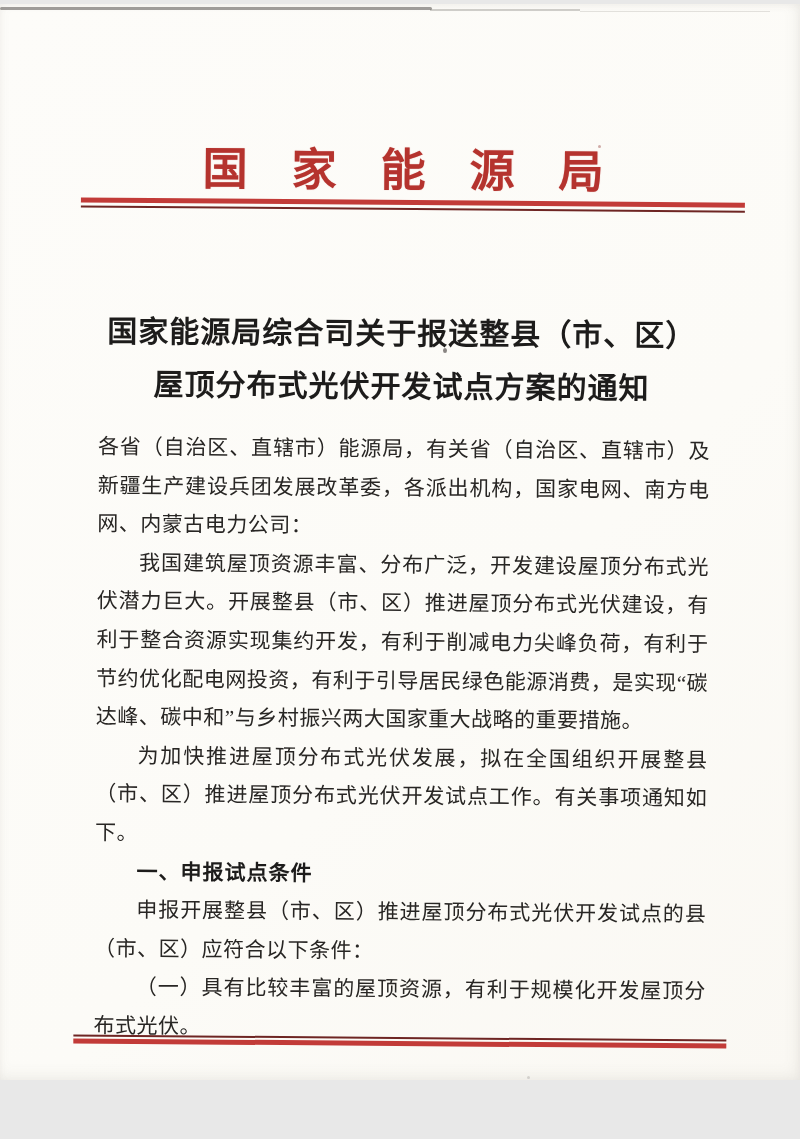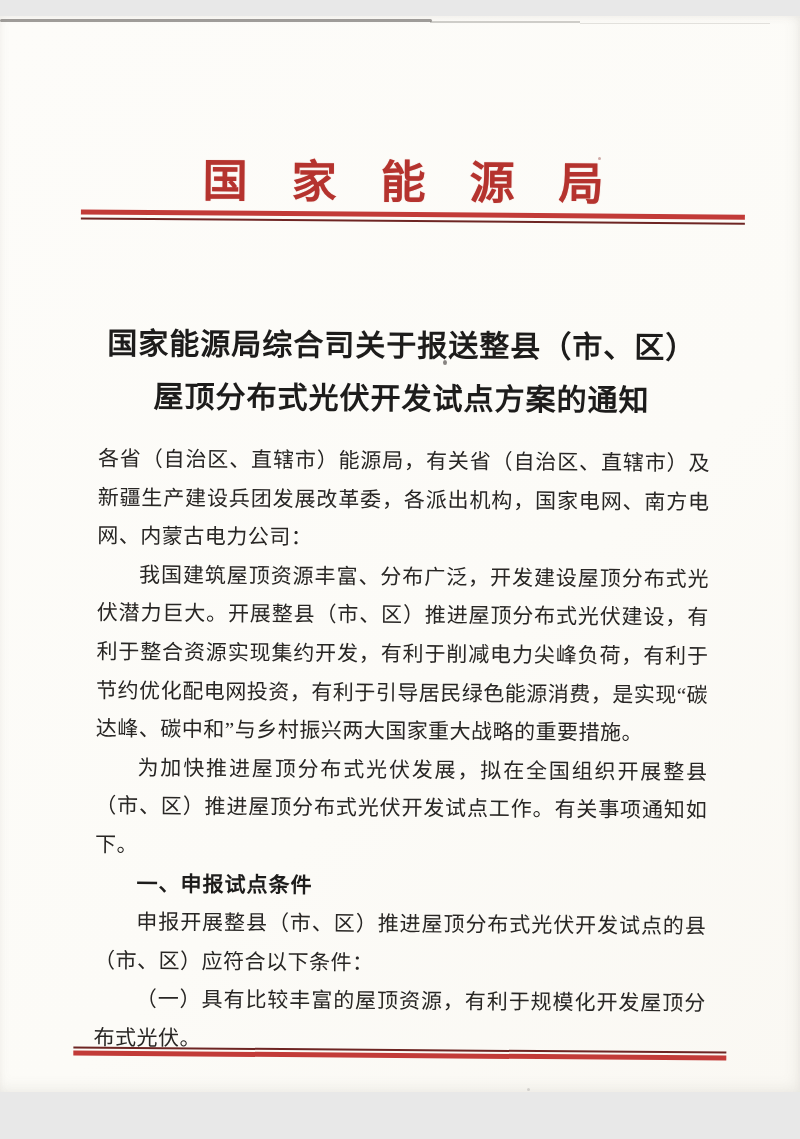--- a/index.html
+++ b/index.html
@@ -4,21 +4,21 @@
 <style>
   html, body {
     margin: 0;
     padding: 0;
     background: #e8e8e8;
   }
   .page {
     position: relative;
     width: 800px;
     height: 1076px;
-    margin: 16px auto;
+    margin: 4px auto;
     background: linear-gradient(135deg, #fdfcf9 0%, #fcfbf7 60%, #faf8f3 100%);
     overflow: hidden;
     box-shadow: inset -3px -4px 14px rgba(120,115,105,0.10), inset 0 2px 6px rgba(90,85,80,0.05);
     font-family: "Liberation Serif", "DejaVu Serif", serif;
   }
   
   .tilt {
     position: absolute;
     inset: 0;
     transform: rotate(0.45deg);

